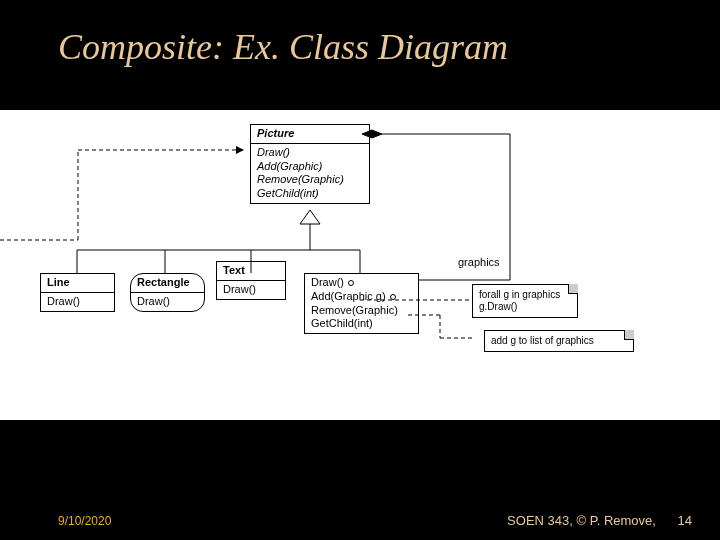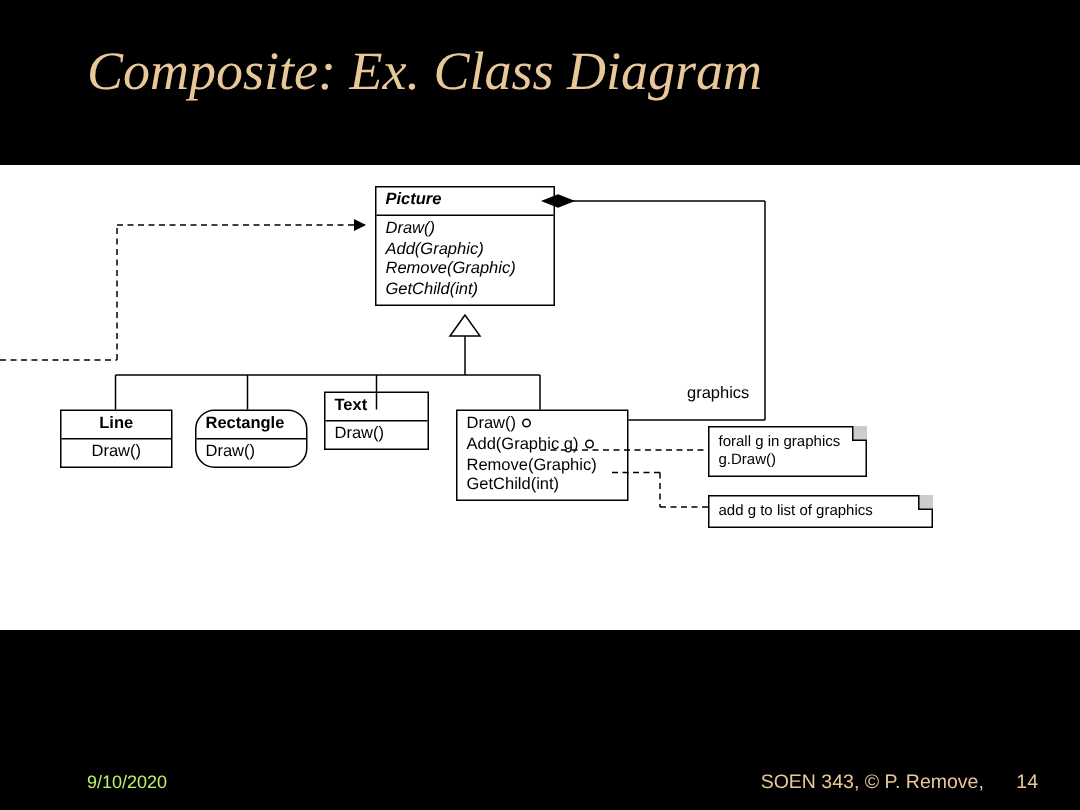--- a/index.html
+++ b/index.html
@@ -74,21 +74,21 @@
     position: absolute;
     top: 0; left: 0;
     width: 720px; height: 310px;
     pointer-events: none;
   }
   .footer-date {
     position: absolute;
     bottom: 12px;
     left: 58px;
     font-size: 12px;
-    color: #bef264;
+    color: #eab308;
   }
   .footer-right {
     position: absolute;
     bottom: 12px;
     right: 28px;
     font-size: 13px;
     color: #e8c898;
   }
   .footer-page {
     margin-left: 18px;
@@ -112,21 +112,21 @@
   <div class="uml" id="box-graphic" style="left:250px; top:14px; width:120px;">
     <div class="name abstract">Picture</div>
     <div class="ops">
       <div class="abstract">Draw()</div>
       <div>Add(Graphic)</div>
       <div>Remove(Graphic)</div>
       <div>GetChild(int)</div>
     </div>
   </div>
 
-  <div class="uml" style="left:40px; top:163px; width:75px;text-align:center;">
+  <div class="uml" style="left:40px; top:163px; width:75px;">
     <div class="name">Line</div>
     <div class="ops">
       <div class="plain">Draw()</div>
     </div>
   </div>
 
   <div class="uml" style="left:130px; top:163px; width:75px;border-radius:13px;">
     <div class="name">Rectangle</div>
     <div class="ops">
       <div class="plain">Draw()</div>
@@ -150,21 +150,21 @@
   </div>
 
   <div class="label" style="left:458px; top:146px;">graphics</div>
 
   <div class="note" style="left:472px; top:174px; width:106px; text-align:left;">
     <div class="dogear"></div>
     <div>forall g in graphics</div>
     <div>g.Draw()</div>
   </div>
 
-  <div class="note" style="left:472px; top:220px; width:150px;">
+  <div class="note" style="left:484px; top:220px; width:150px;">
     <div class="dogear"></div>
     <span>add g to list of graphics</span>
   </div>
 
   <svg class="lines" viewBox="0 0 720 310">
 
     <line x1="0" y1="130" x2="78" y2="130" stroke="#000" stroke-dasharray="4 3"></line>
     <line x1="78" y1="130" x2="78" y2="40" stroke="#000" stroke-dasharray="4 3"></line>
     <line x1="78" y1="40" x2="244" y2="40" stroke="#000" stroke-dasharray="4 3"></line>
     <polygon points="244,40 236,36 236,44" fill="#000"></polygon>

